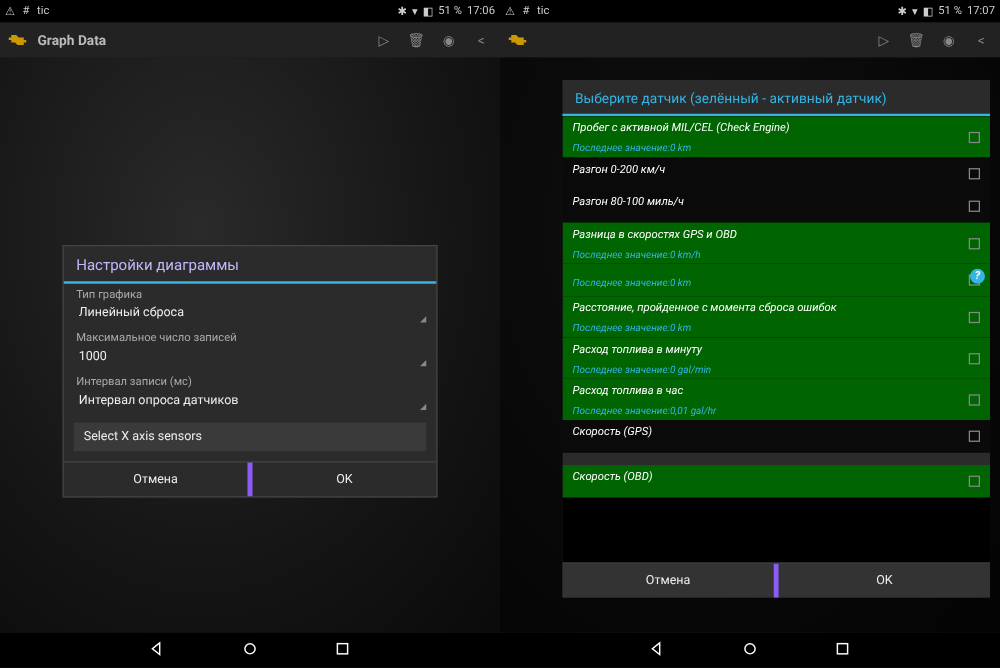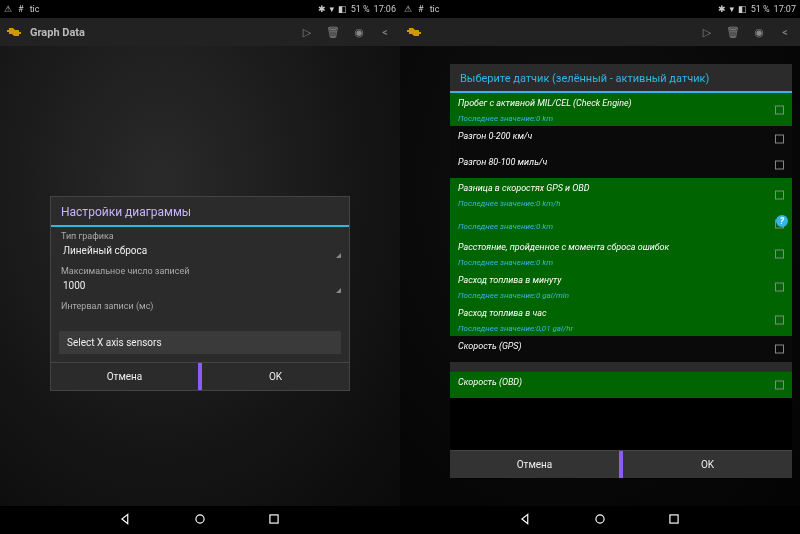--- a/index.html
+++ b/index.html
@@ -75,21 +75,21 @@
   }
   .btn-row.dark .btn { background: #333; }
   .btn {
     flex: 1; text-align: center;
     padding: 8px 0; font-size: 10px;
     color: #eee;
     border-right: 4px solid #8b5cf6;
   }
   .btn:last-child { border-right: none; }
   .xaxis-btn {
-    margin: 20px 8px 8px;
+    margin: 6px 8px 8px;
     background: #3a3a3a;
     padding: 6px 8px;
     font-size: 10px;
     color: #eee;
   }
   
   .overlay {
     position: absolute; left: 0; right: 0; top: 0; bottom: 0;
     background: rgba(0,0,0,0.6);
   }
@@ -175,20 +175,21 @@
       <div>
         <div class="field-label">Тип графика</div>
         <div class="field-value">Линейный сброса</div>
       </div>
       <div>
         <div class="field-label">Максимальное число записей</div>
         <div class="field-value">1000</div>
       </div>
       <div>
         <div class="field-label">Интервал записи (мс)</div>
+        <div class="field-value">Интервал опроса датчиков</div>
       </div>
       <div class="xaxis-btn">Select X axis sensors</div>
       <div class="btn-row">
         <div class="btn">Отмена</div>
         <div class="btn">OK</div>
       </div>
     </div>
   </div>
   <div class="navbar">
     <span><svg viewBox="0 0 24 24">

